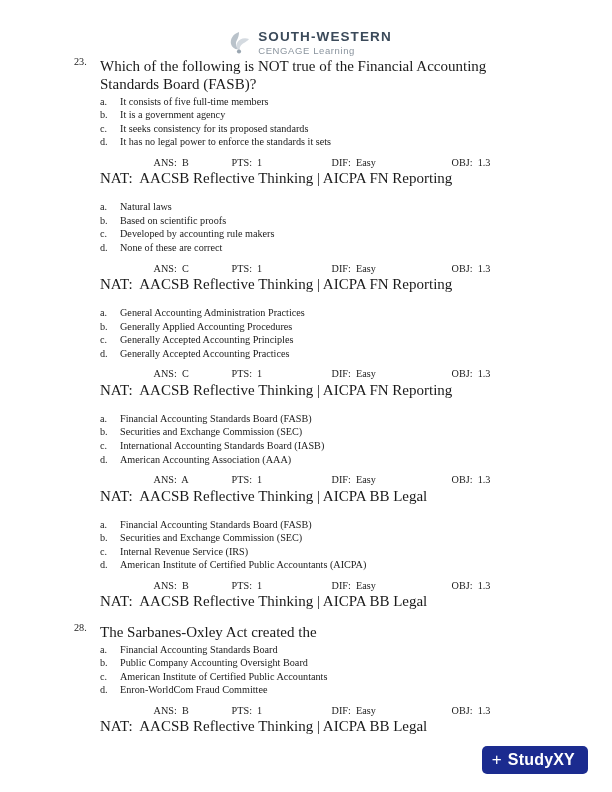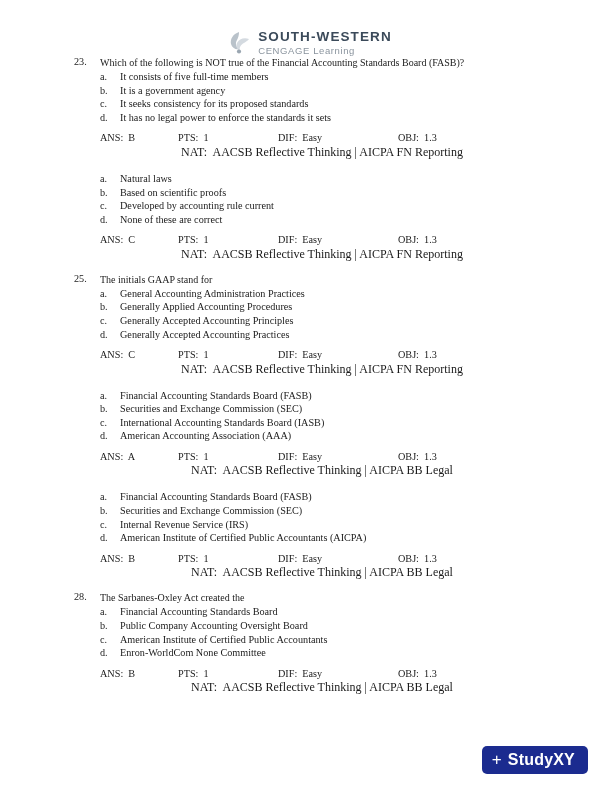--- a/index.html
+++ b/index.html
@@ -77,21 +77,21 @@
     align-items: flex-start;
   }
   .q-num {
     width: 26px;
     flex: none;
     text-align: left;
     font-size: 10.2px;
   }
   .q-stem {
     flex: 1;
-    font-size: 10px;
+    font-size: 15px;
     line-height: 1.22;
   }
   .choices {
     margin: 1px 0 0 0;
     padding: 0;
     list-style: none;
   }
   .choice {
     display: flex;
     align-items: flex-start;
@@ -109,29 +109,29 @@
   }
   .answer-block {
     margin-top: 7px;
     margin-left: 26px;
     line-height: 1.33;
   }
   .ans-row {
     display: flex;
     font-size: 10.2px;
     white-space: pre;
+    justify-content: center;
   }
   .ans-col-ans { width: 78px; flex: none; }
   .ans-col-pts { width: 100px; flex: none; }
   .ans-col-dif { width: 96px; flex: none; }
   .ans-col-obj { flex: none; margin-left: 24px; }
   .nat-row {
-    font-size: 12px;
+    font-size: 15px;
     white-space: pre;
-    text-align: center;
   }
   .underline-word { text-decoration: underline; }
 
   
   .footer-badge {
     position: absolute;
     right: 24px;
     bottom: 18px;
     background: #1b2b8f;
     color: #ffffff;
@@ -209,37 +209,33 @@
         <div class="choice">
           <span class="choice-letter">a.</span>
           <span class="choice-text">Natural laws</span>
         </div>
         <div class="choice">
           <span class="choice-letter">b.</span>
           <span class="choice-text">Based on scientific proofs</span>
         </div>
         <div class="choice">
           <span class="choice-letter">c.</span>
-          <span class="choice-text">Developed by accounting rule current</span>
+          <span class="choice-text">Developed by accounting rule makers</span>
         </div>
         <div class="choice">
           <span class="choice-letter">d.</span>
           <span class="choice-text">None of these are correct</span>
         </div>
       </div>
       <div class="answer-block">
         <div class="ans-row"><span class="ans-col-ans"><span>ANS:</span>  <span>C</span></span><span class="ans-col-pts"><span>PTS:</span>  <span>1</span></span><span class="ans-col-dif"><span>DIF:</span>  <span>Easy</span></span><span class="ans-col-obj"><span>OBJ:</span>  <span>1.3</span></span></div>
         <div class="nat-row"><span>NAT:</span>  <span>AACSB Reflective Thinking | AICPA FN Reporting</span></div>
       </div>
     </div>
     <div class="question-block">
-      <div class="q-head">
-        <span class="q-num">25.</span>
-        <span class="q-stem"><span>The initials GAAP stand for</span></span>
-      </div>
       <div class="choices">
         <div class="choice">
           <span class="choice-letter">a.</span>
           <span class="choice-text">General Accounting Administration Practices</span>
         </div>
         <div class="choice">
           <span class="choice-letter">b.</span>
           <span class="choice-text">Generally Applied Accounting Procedures</span>
         </div>
         <div class="choice">
@@ -317,21 +313,21 @@
         <div class="choice">
           <span class="choice-letter">b.</span>
           <span class="choice-text">Public Company Accounting Oversight Board</span>
         </div>
         <div class="choice">
           <span class="choice-letter">c.</span>
           <span class="choice-text">American Institute of Certified Public Accountants</span>
         </div>
         <div class="choice">
           <span class="choice-letter">d.</span>
-          <span class="choice-text">Enron-WorldCom None Committee</span>
+          <span class="choice-text">Enron-WorldCom Fraud Committee</span>
         </div>
       </div>
       <div class="answer-block">
         <div class="ans-row"><span class="ans-col-ans"><span>ANS:</span>  <span>B</span></span><span class="ans-col-pts"><span>PTS:</span>  <span>1</span></span><span class="ans-col-dif"><span>DIF:</span>  <span>Easy</span></span><span class="ans-col-obj"><span>OBJ:</span>  <span>1.3</span></span></div>
         <div class="nat-row"><span>NAT:</span>  <span>AACSB Reflective Thinking | AICPA BB Legal</span></div>
       </div>
     </div>
   </div>
 
 <div class="footer-badge">

